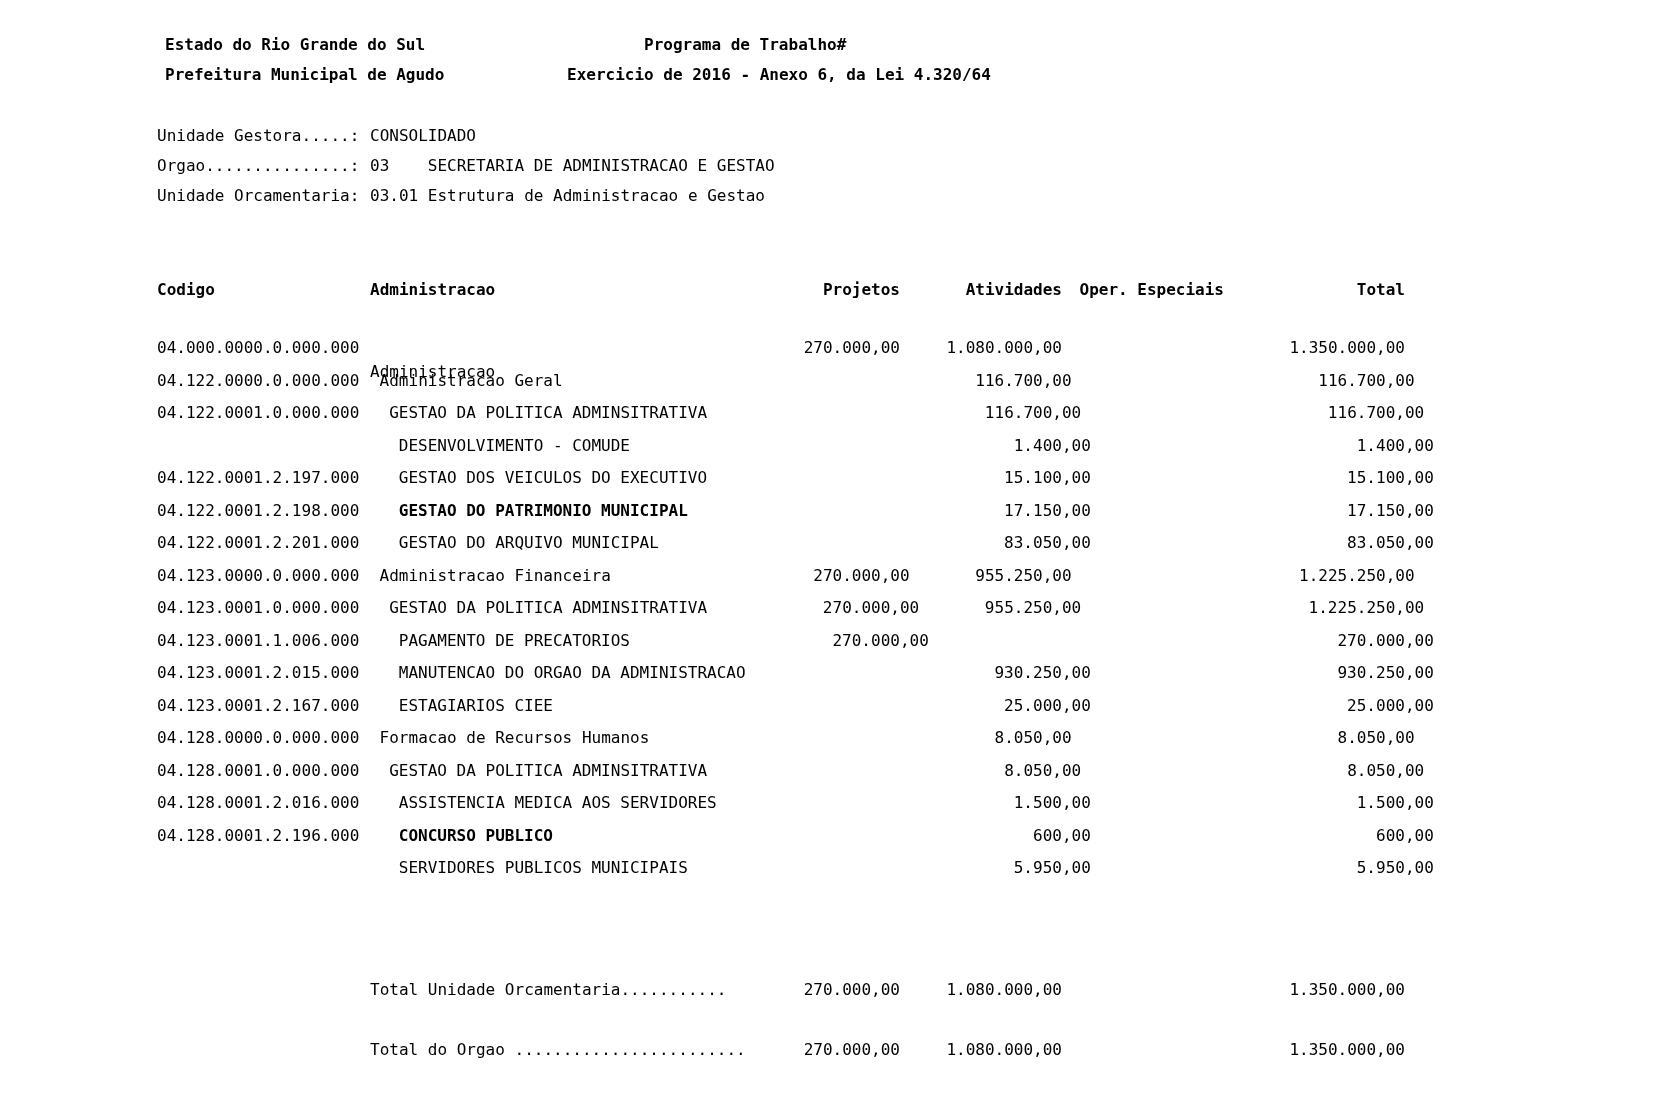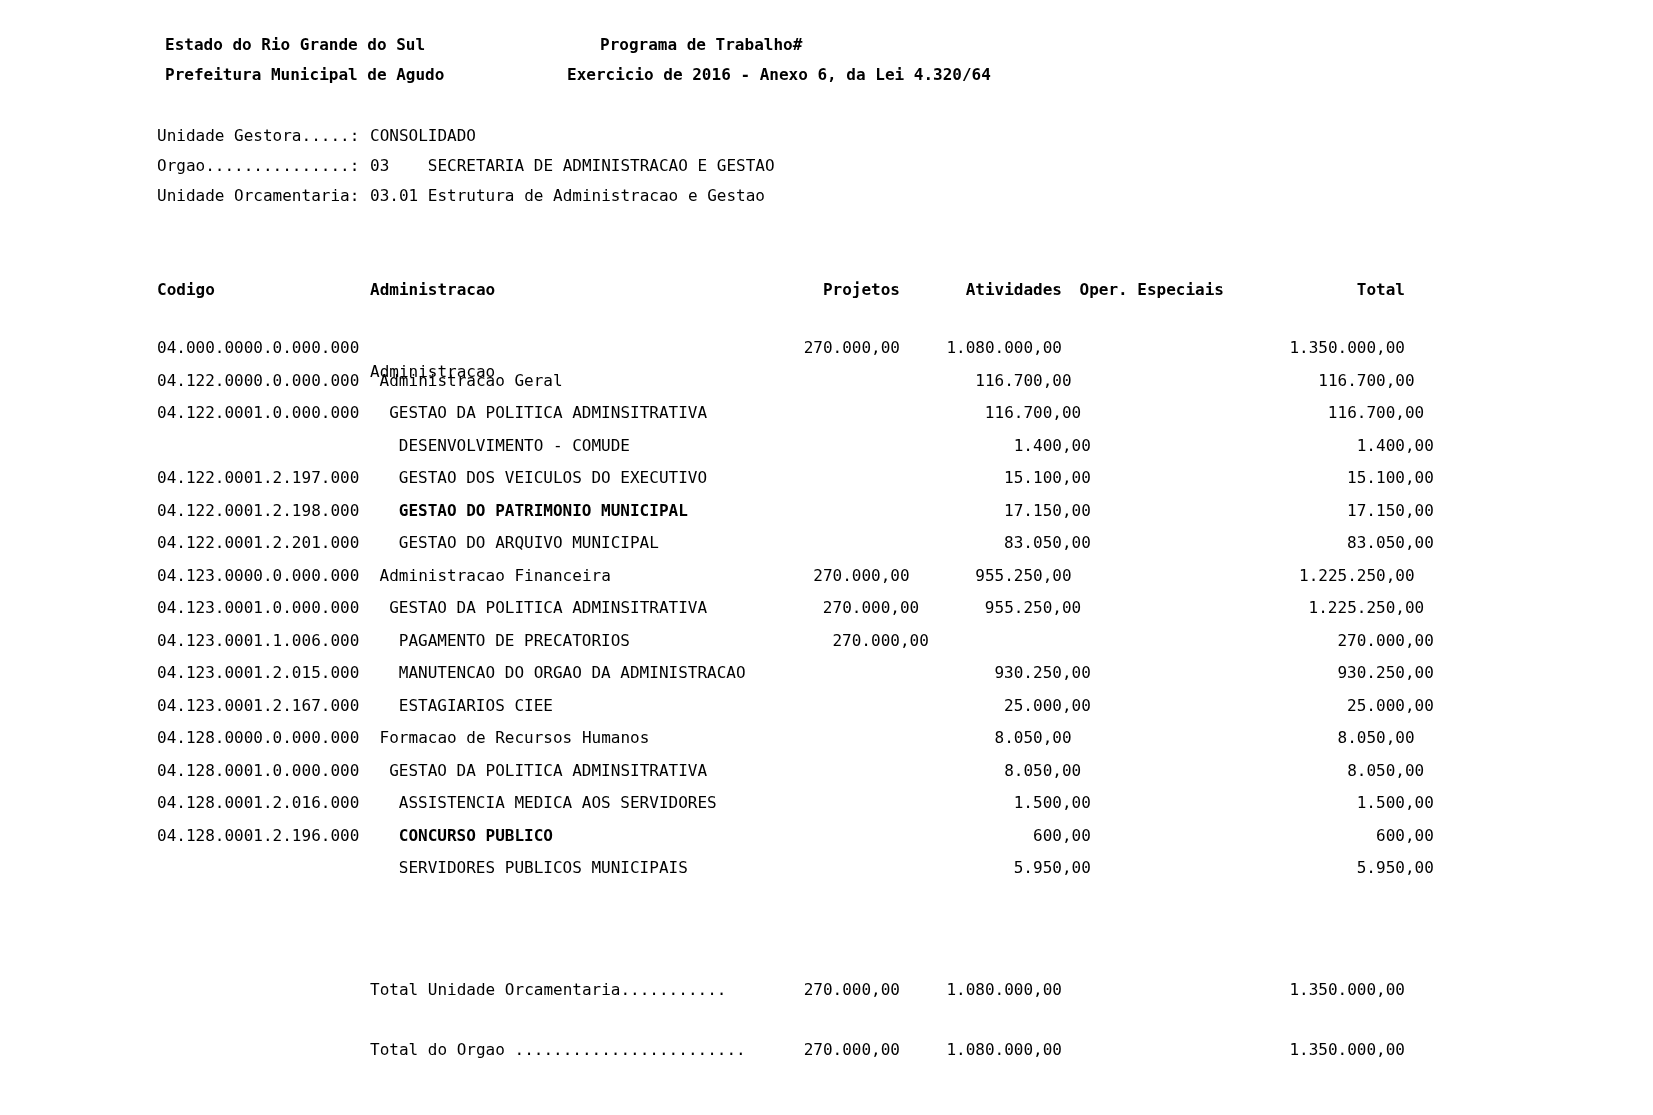--- a/index.html
+++ b/index.html
@@ -23,21 +23,21 @@
   .c-ativ{width:162px;text-align:right;}
   .c-oper{width:162px;text-align:right;}
   .c-total{width:181px;text-align:right;}
 </style>
 </head>
 <body>
 
 <div class="page">
 
   <span class="abs b" style="left:165px;top:37px;">Estado do Rio Grande do Sul</span>
-  <span class="abs b" style="left:600px;top:37px;">Programa de Trabalho#</span>
+  <span class="abs b" style="left:644px;top:37px;">Programa de Trabalho#</span>
   <span class="abs b" style="left:165px;top:67px;">Prefeitura Municipal de Agudo</span>
   <span class="abs b" style="left:567px;top:67px;">Exercicio de 2016 - Anexo 6, da Lei 4.320/64</span>
 
   <span class="abs" style="left:157px;top:128px;">Unidade Gestora.....:</span>
   <span class="abs" style="left:370px;top:128px;">CONSOLIDADO</span>
   <span class="abs" style="left:157px;top:158px;">Orgao...............:</span>
   <span class="abs" style="left:370px;top:158px;">03    SECRETARIA DE ADMINISTRACAO E GESTAO</span>
   <span class="abs" style="left:157px;top:188px;">Unidade Orcamentaria:</span>
   <span class="abs" style="left:370px;top:188px;">03.01 Estrutura de Administracao e Gestao</span>
 

